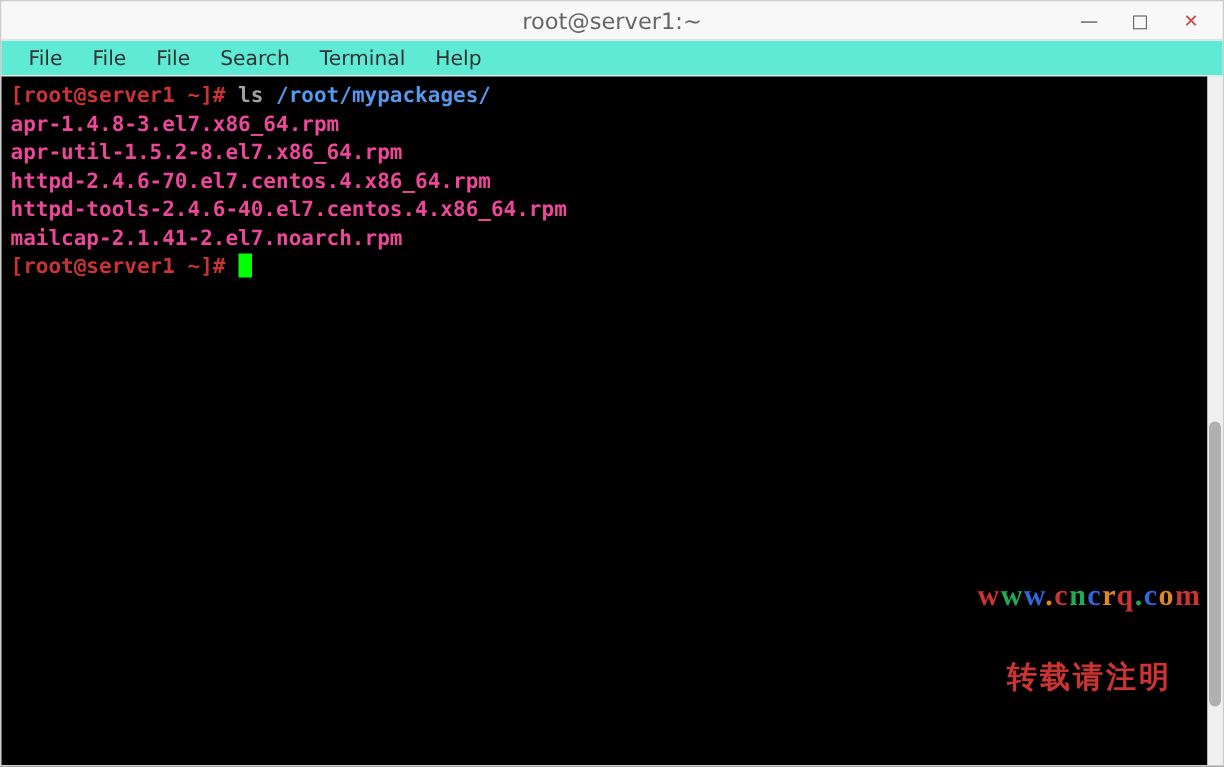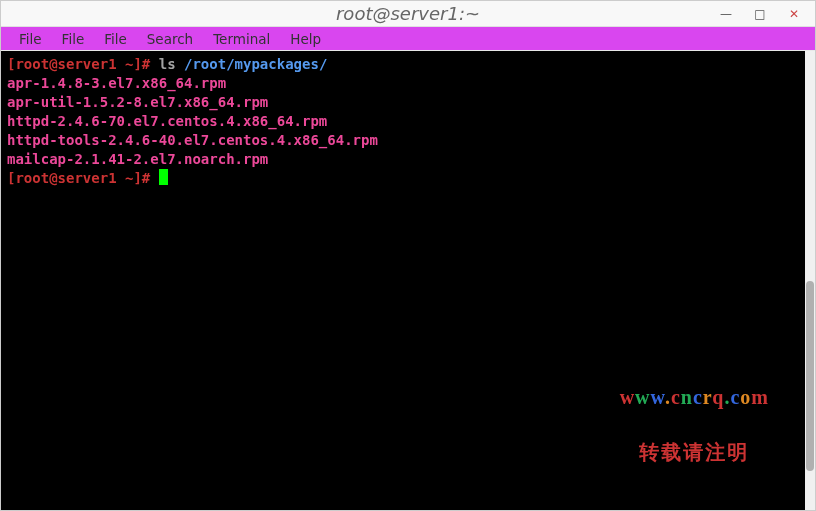--- a/index.html
+++ b/index.html
@@ -25,23 +25,22 @@
     .titlebar {
       height: 26px;
       background: #f8f8f8;
       display: flex;
       align-items: center;
       justify-content: center;
       position: relative;
       border-bottom: 1px solid #e0e0e0;
     }
     .title {
-      font-size: 18px;
+      font-size: 15px;
       color: #666;
-      font-style: italic;
     }
     .window-controls {
       position: absolute;
       right: 4px;
       top: 0;
       height: 100%;
       display: flex;
       align-items: center;
       gap: 0;
     }
@@ -53,21 +52,21 @@
       justify-content: center;
       cursor: pointer;
       font-size: 12px;
       color: #555;
     }
     .win-btn.close {
       color: #c44;
     }
     .menubar {
       height: 24px;
-      background: #d946ef;
+      background: #5eead4;
       display: flex;
       align-items: center;
       padding-left: 8px;
       gap: 0;
       border-bottom: 1px solid #e8e8e8;
     }
     .menu-item {
       padding: 2px 10px;
       font-size: 13.5px;
       color: #333;
@@ -119,21 +118,21 @@
       position: absolute;
       width: 8px;
       left: 1px;
       top: 230px;
       height: 190px;
       background: #b0b0b0;
       border-radius: 4px;
     }
     .watermark {
       position: absolute;
-      right: 36px;
+      right: 4px;
       bottom: 10px;
       text-align: right;
       font-family: serif;
       pointer-events: none;
     }
     .wm-line1 {
       font-size: 20px;
       font-weight: bold;
       letter-spacing: 1px;
     }

